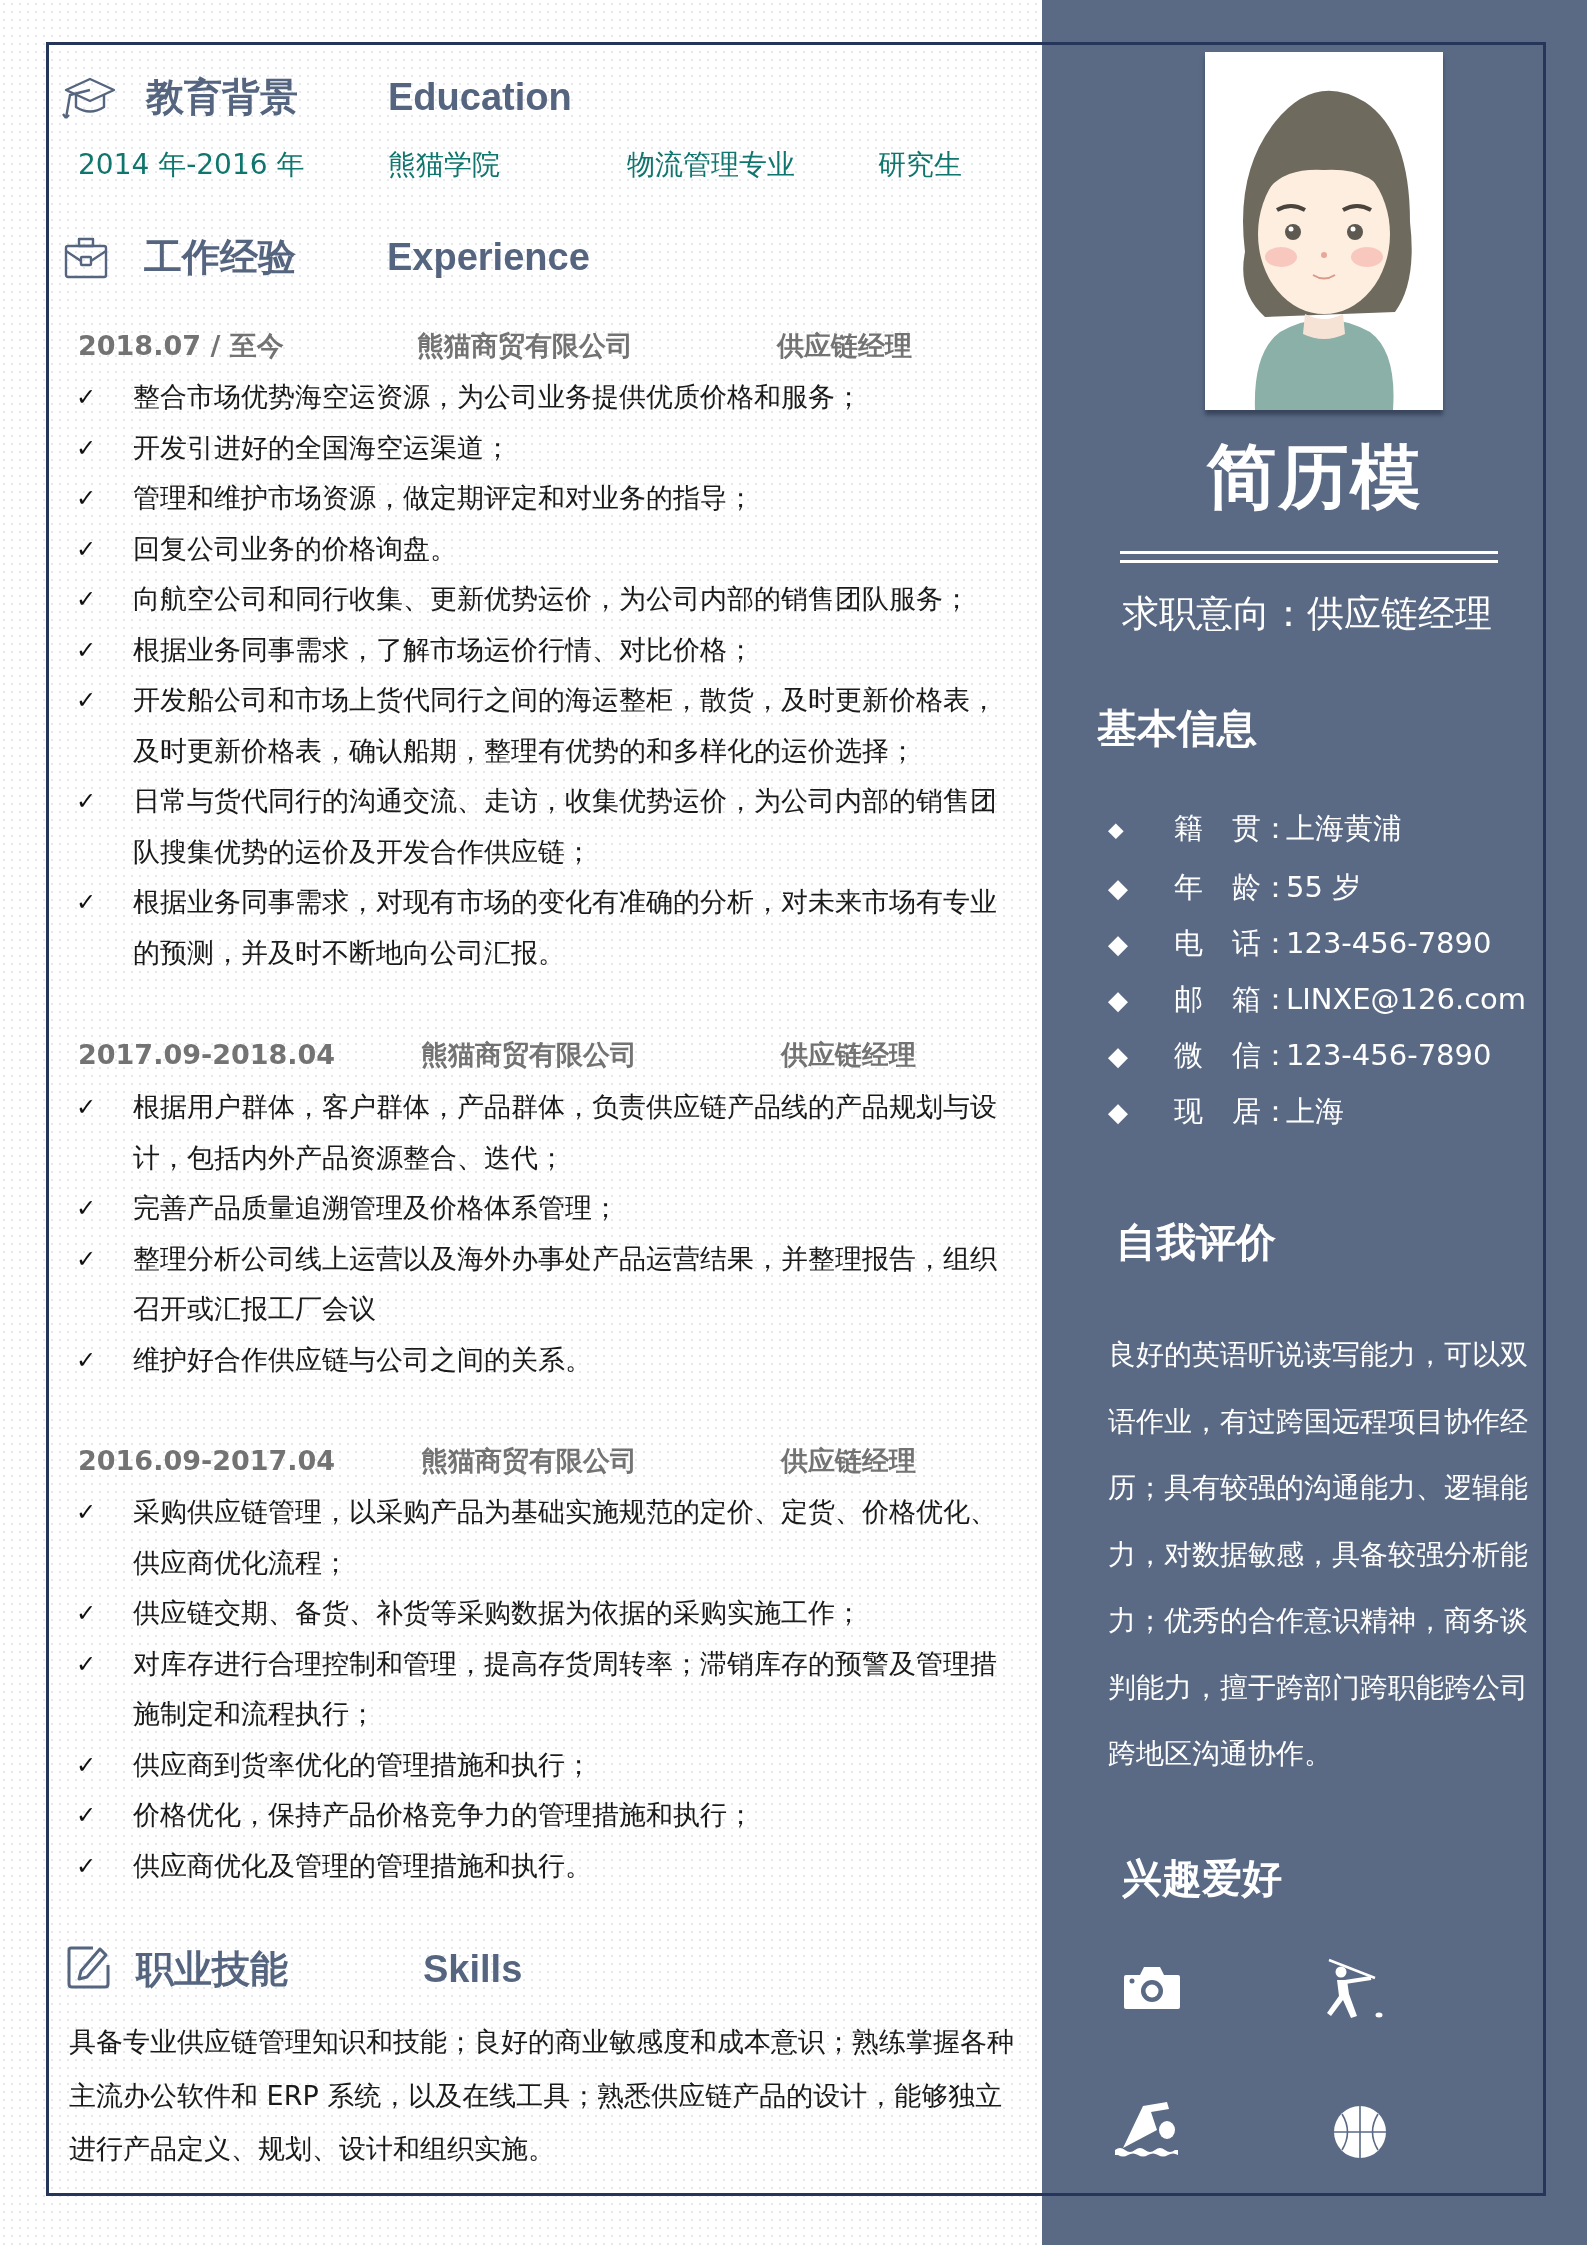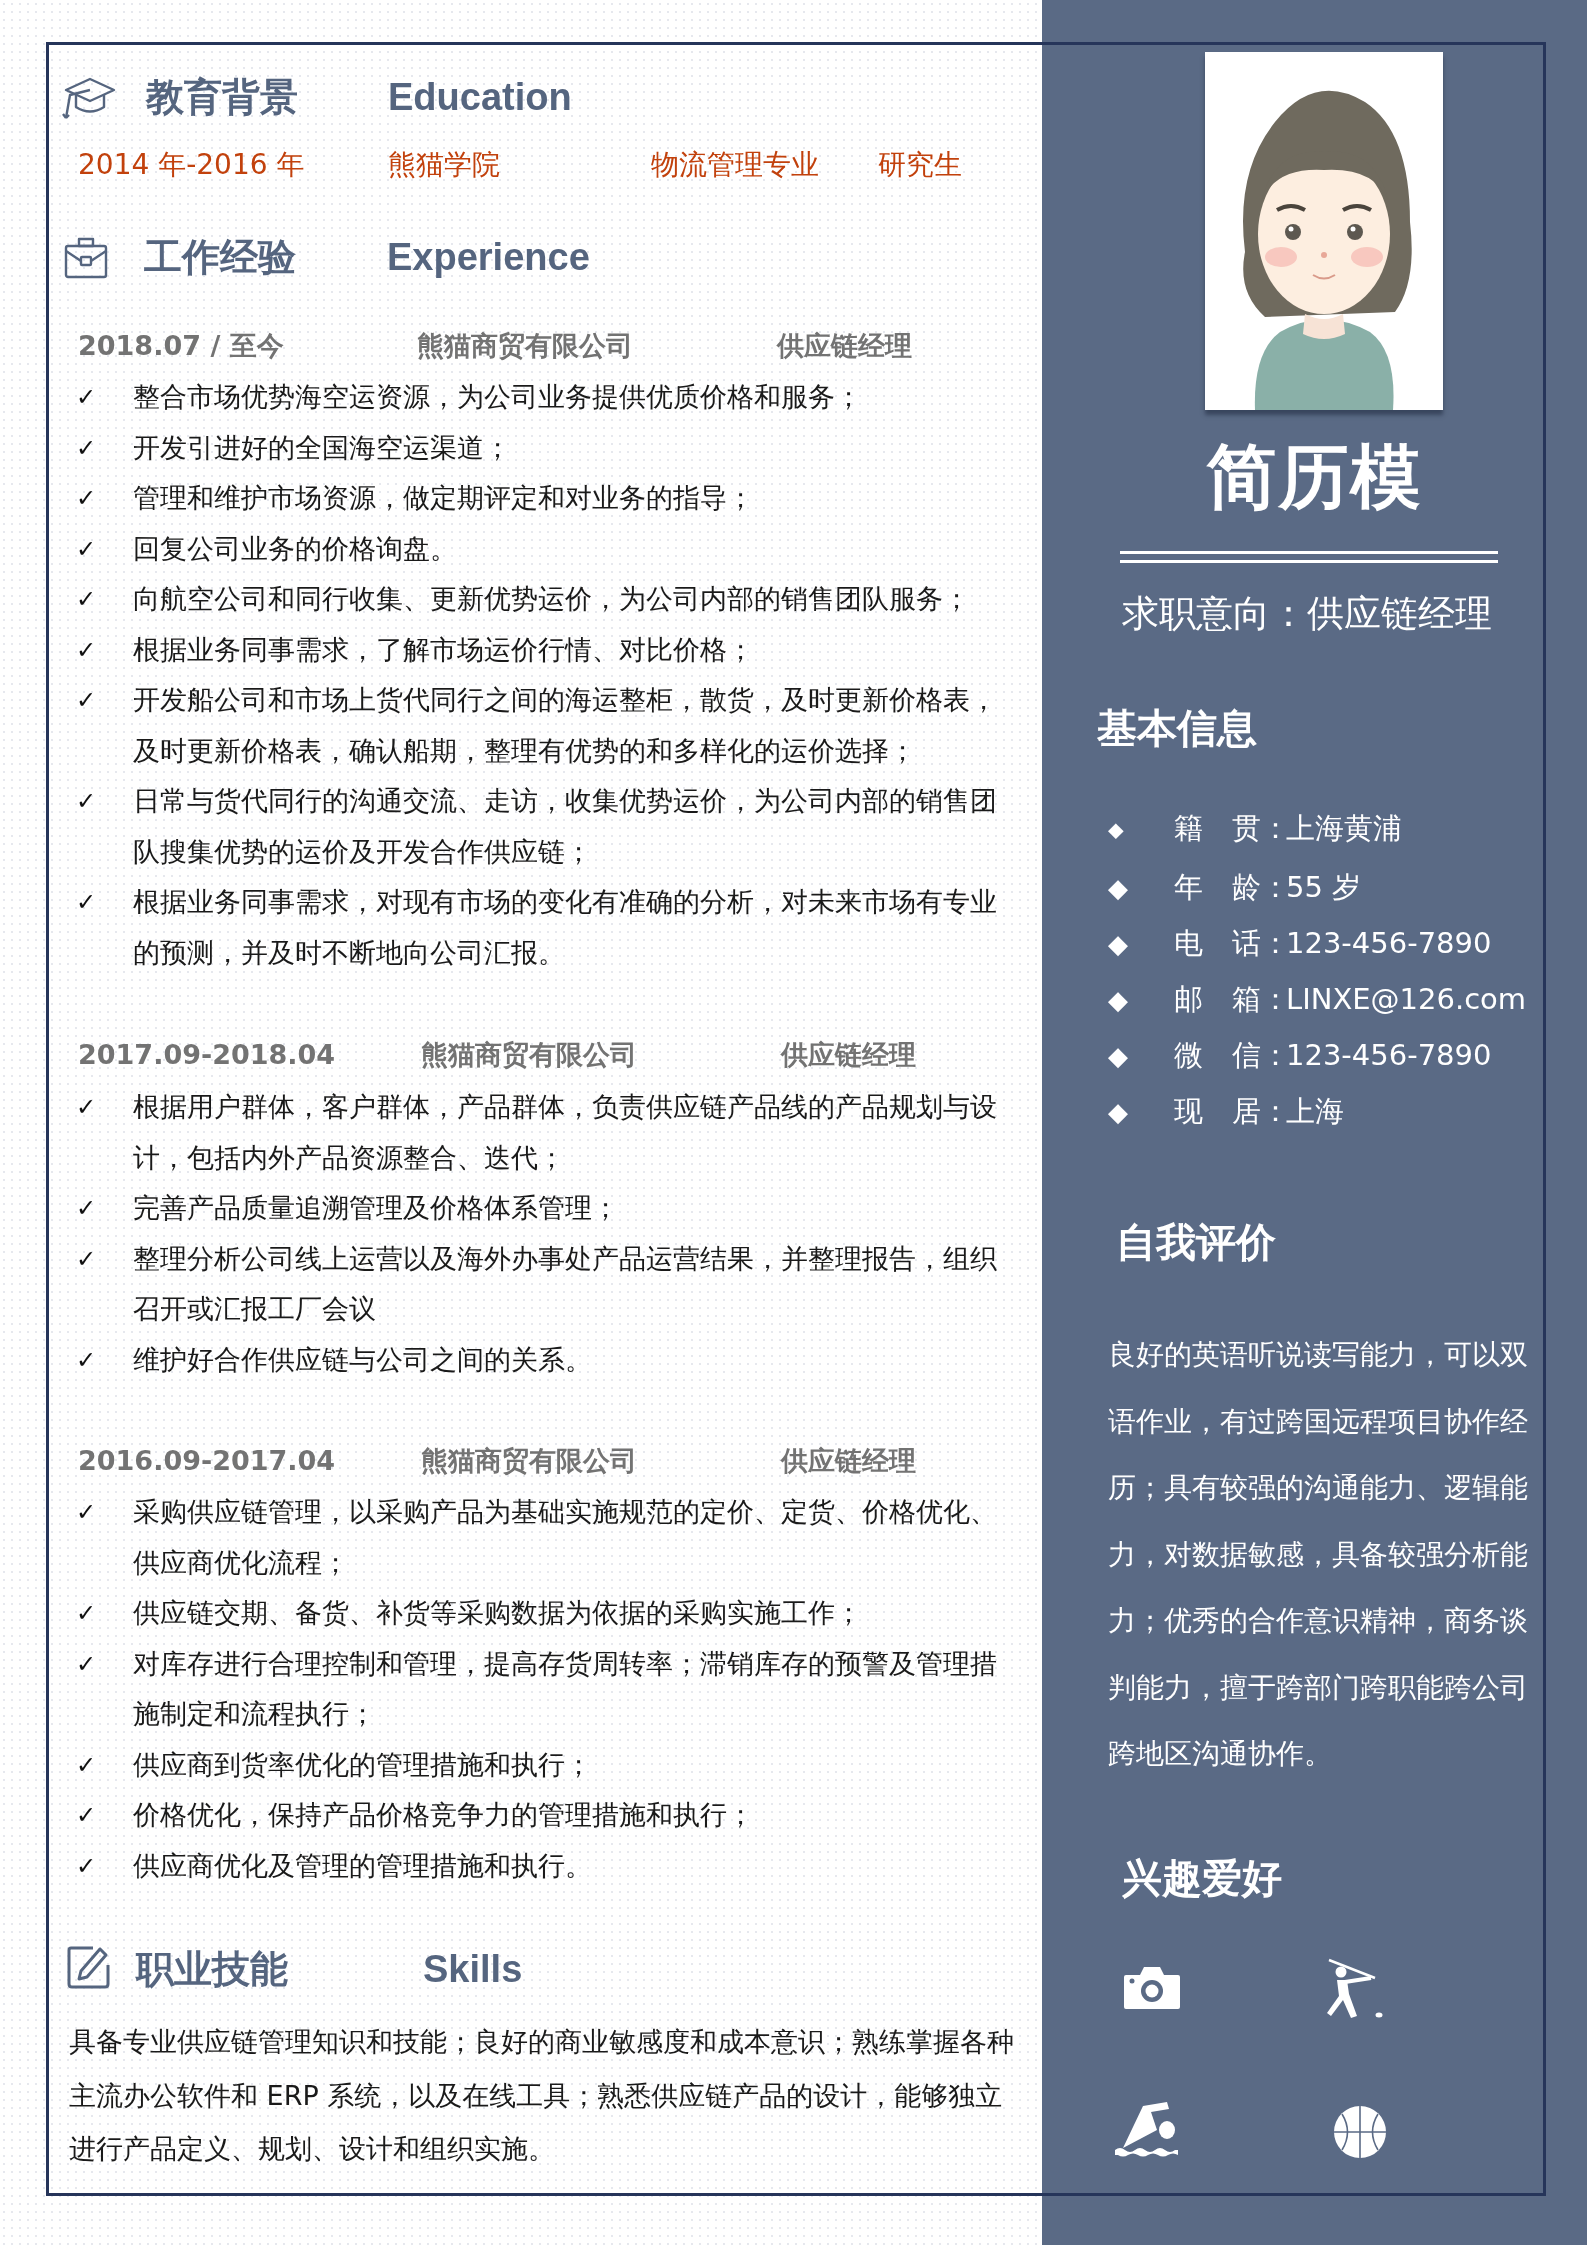--- a/index.html
+++ b/index.html
@@ -8,21 +8,21 @@
     background:#ffffff;
     background-image: radial-gradient(#e6e8ee 0.8px, transparent 0.9px);
     background-size: 8px 8px;
     font-family: "DejaVu Sans", "Liberation Sans", sans-serif;
   }
   .abs { position:absolute; }
   .right-panel { position:absolute; left:1042px; top:0; width:545px; height:2245px; background:#5a6a85; }
   .frame { position:absolute; left:46px; top:42px; width:1494px; height:2148px; border:3px solid #26355a; box-sizing:content-box; pointer-events:none; }
   .sec-title { position:absolute; font-size:38px; font-weight:bold; color:#55657f; white-space:nowrap; line-height:1; }
   .sec-en { position:absolute; font-size:38px; font-weight:bold; color:#55657f; white-space:nowrap; line-height:1; font-family:"Liberation Sans", sans-serif; }
-  .edu-cell { position:absolute; top:148px; font-size:28px; color:#c2410c; white-space:nowrap; line-height:1.2;text-align:right; }
+  .edu-cell { position:absolute; top:148px; font-size:28px; color:#0f766e; white-space:nowrap; line-height:1.2;text-align:right; }
   .job-head { position:absolute; font-size:27px; font-weight:bold; color:#737373; white-space:nowrap; line-height:1.2; }
   .bullets { position:absolute; left:76px; width:930px; margin:0; padding:0; list-style:none; }
   .bullets li { position:relative; padding-left:57px; font-size:27px; color:#1a1a1a; line-height:50.5px; }
   .bullets li .chk { position:absolute; left:0; top:0; font-size:24px; color:#111; }
   .skills-text { position:absolute; left:69px; top:2015px; width:945px; font-size:27px; color:#1a1a1a; line-height:53.5px; }
   .photo { position:absolute; left:1205px; top:52px; width:238px; height:358px; background:#fff; box-shadow:0 5px 4px rgba(30,40,60,0.55); overflow:hidden; }
   .name { position:absolute; left:1042px; width:545px; top:442px; text-align:center; font-size:70px; font-weight:bold; color:#fff; line-height:1; letter-spacing:2px; }
   .dline { position:absolute; left:1120px; width:378px; height:3px; background:#fff; }
   .intent { position:absolute; left:1122px; top:592px; font-size:37px; color:#fff; white-space:nowrap; line-height:1.2; }
   .rp-title { position:absolute; font-size:40px; font-weight:bold; color:#fff; white-space:nowrap; line-height:1; }
@@ -43,21 +43,21 @@
     <path d="M16 21 V33 Q30 42 44 33 V21"></path>
     <path d="M30 16 L10 21 L6 44"></path>
     <path d="M6 44 L3 40 M6 44 L9 41"></path>
   </svg>
 </div>
 <div class="sec-title" style="left:146px;top:78px;">教育背景</div>
 <div class="sec-en" style="left:388px;top:78px;">Education</div>
 
 <div class="edu-cell" style="left:78px;">2014 年-2016 年</div>
 <div class="edu-cell" style="left:388px;">熊猫学院</div>
-<div class="edu-cell" style="left:651px;">物流管理专业</div>
+<div class="edu-cell" style="left:627px;">物流管理专业</div>
 <div class="edu-cell" style="left:878px;">研究生</div>
 
 <div class="abs" style="left:64px;top:237px;width:44px;height:42px;">
   <svg width="44" height="42" viewBox="0 0 44 42" fill="none" stroke="#55657f" stroke-width="2.4" stroke-linejoin="round">
     <rect x="2" y="9" width="40" height="31" rx="2"></rect>
     <rect x="15" y="2" width="14" height="7"></rect>
     <path d="M2 14 L17 24 M42 14 L27 24"></path>
     <rect x="17" y="20" width="10" height="8" rx="1"></rect>
   </svg>
 </div>

